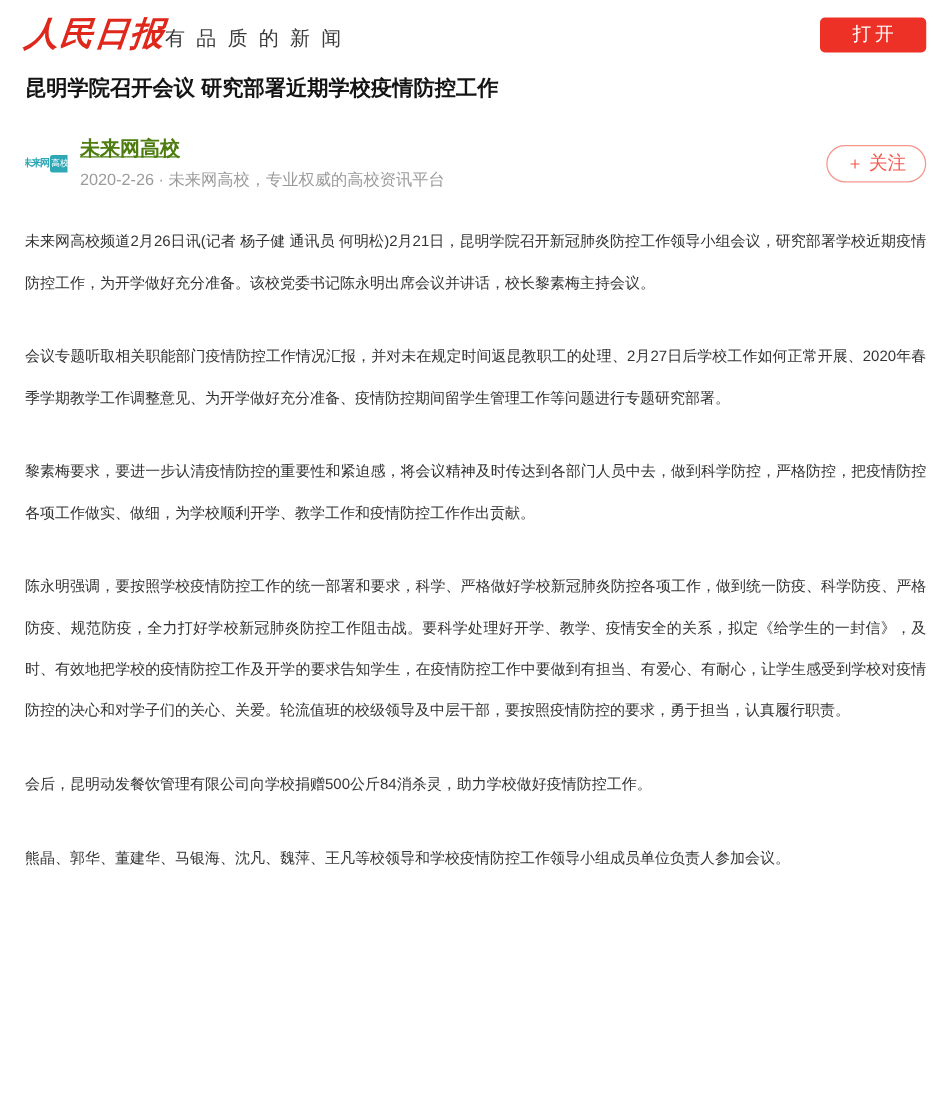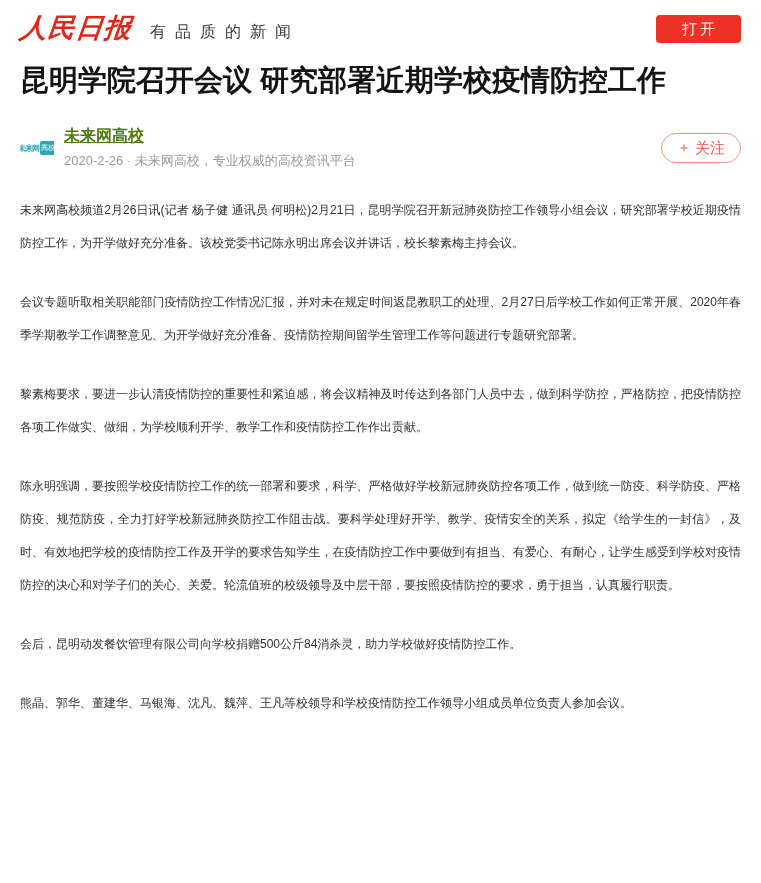--- a/index.html
+++ b/index.html
@@ -26,21 +26,20 @@
     font-style: italic;
     font-weight: bold;
     font-size: 27px;
     color: #e0271b;
     letter-spacing: 1px;
     transform: skewX(-6deg);
     display: inline-block;
     line-height: 1;
   }
   .tagline {
-    margin-left: 18px;
     font-size: 16px;
     color: #3c3c3c;
     letter-spacing: 9px;
     font-weight: 500;
   }
   .open-btn {
     background: #ee3126;
     color: #fff;
     border: none;
     border-radius: 4px;
@@ -49,21 +48,21 @@
     padding: 6px 0 6px 3px;
     width: 85px;
     height: 28px;
     line-height: 16px;
     cursor: pointer;
     font-family: Liberation Sans, sans-serif;
   }
 
   
   .title {
-    font-size: 29px;
+    font-size: 17px;
     font-weight: bold;
     color: #141414;
     line-height: 1.35;
     margin-top: 8px;
   }
 
   
   .author-row {
     display: flex;
     align-items: center;

